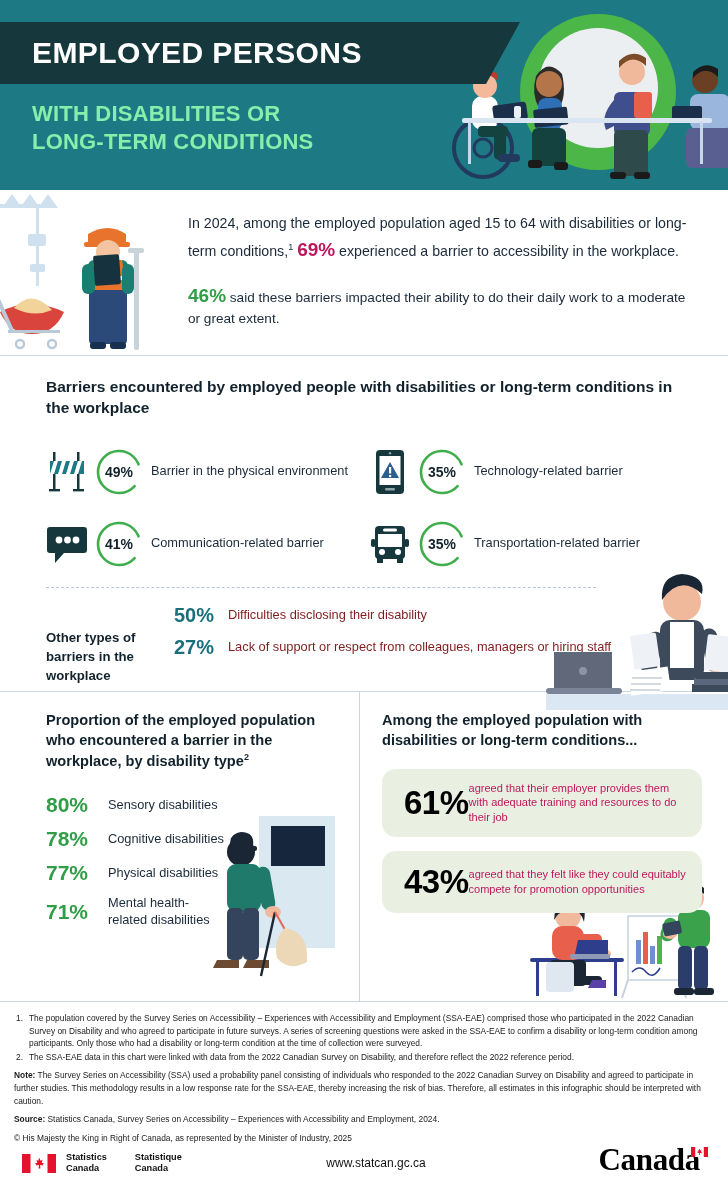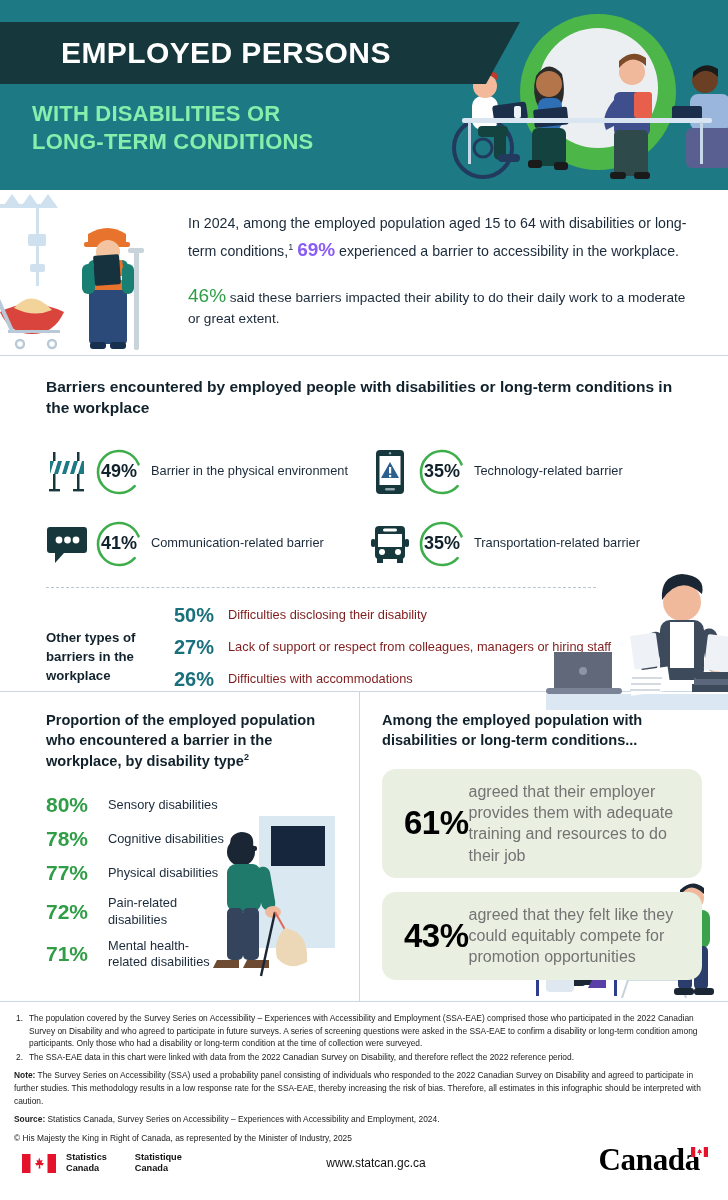--- a/index.html
+++ b/index.html
@@ -18,53 +18,53 @@
   }
   .hdr-art { position:absolute; right:0; top:0; width:300px; height:190px; }
   .hdr-banner {
     position: absolute; left: 0; top: 22px; width: 520px; height: 62px;
     background: #16373c;
     clip-path: polygon(0 0, 100% 0, calc(100% - 34px) 100%, 0 100%);
     display: flex; align-items: center;
   }
   .hdr-title {
     color: #fff; font-weight: bold; font-size: 30px; letter-spacing: .4px;
-    padding-left: 32px; font-family: "Liberation Sans", sans-serif; margin-left: 29px;
+    padding-left: 32px; font-family: "Liberation Sans", sans-serif;
   }
   .hdr-sub {
     position: absolute; left: 32px; top: 100px; color:#86efac;
     font-size: 22px; font-weight: bold; line-height: 1.28; letter-spacing:.2px;
     max-width: 430px;
   }
 
   
   .intro { position: relative; height: 166px; background:#fff; border-bottom:1.5px solid #c9d6e4; }
   .intro-art { position:absolute; left:0; top:0; width:185px; height:164px; }
   .intro-text { position:absolute; left:188px; top:22px; right: 40px; }
   .intro-p1 { font-size: 14.2px; color:#1b2a3a; line-height:1.62; }
-  .intro-p1 .big { font-size: 19px; font-weight: bold; color:#8b5cf6; }
+  .intro-p1 .big { font-size: 19px; font-weight: bold; color:#be185d; }
   .intro-p1 sup { font-size: 9px; }
   .intro-p2 { margin-top: 16px; font-size: 13.6px; color:#1b2a3a; line-height:1.45; }
-  .intro-p2 .big { font-size: 19px; font-weight: normal; color:#2f9e46; }
+  .intro-p2 .big { font-size: 19px; font-weight: bold; color:#2f9e46; }
 
   
   .barriers { position:relative; padding: 16px 12px 0 0; height: 336px; border-bottom:1.5px solid #c9d6e4;}
   .sec-title {
     font-size: 15.5px; font-weight: bold; color:#12222c;
     margin: 4px 40px 0 46px; line-height: 1.38;
   }
   .grid { display:flex; flex-wrap:wrap; margin: 22px 30px 0 40px; }
   .bcell { width: 50%; display:flex; align-items:center; height: 62px; margin-bottom: 10px;}
   .bicon { width: 54px; display:flex; justify-content:center; align-items:center; }
   .ring {
     width: 50px; height: 50px; position: relative; flex: 0 0 50px;
     display:flex; align-items:center; justify-content:center; margin-right: 7px;
   }
   .ring svg { position:absolute; left:0; top:0; }
-  .ring span { font-size: 18px; font-weight: bold; color:#12222c; position:relative; z-index:2;}
+  .ring span { font-size: 14px; font-weight: bold; color:#12222c; position:relative; z-index:2;}
   .blabel { font-size: 12.8px; color:#1b2a3a; line-height:1.32; }
 
   .dashsep { border-top: 1.6px dashed #b9c6d2; margin: 2px 120px 0 46px; }
 
   .other { display:flex; margin: 16px 0 0 46px; position:relative; }
   .other-title { width: 120px; font-size: 13.2px; font-weight:bold; color:#12222c; line-height:1.45; padding-top: 24px;}
   .other-rows { margin-left: 8px; }
   .orow { display:flex; align-items:center; margin-bottom: 9px; }
   .opct { font-size: 20px; font-weight:bold; color:#19707c; width: 54px; }
   .olabel { font-size: 12.8px; color:#7f1d1d; line-height:1.3; }
@@ -80,21 +80,21 @@
   .drow { display:flex; align-items:center; margin-bottom: 10px; }
   .dpct { font-size: 21px; font-weight: bold; color:#2f9e46; width: 62px; }
   .dlabel { font-size: 12.8px; color:#1b2a3a; line-height:1.28; }
   .blind-art { position:absolute; right: 12px; bottom: 8px; width:150px; height:185px; }
 
   .card {
     background: #e9f0e1; border-radius: 14px; margin: 0 26px 0 22px;
     padding: 12px 14px; display:flex; align-items:center; position:relative; z-index:3;
   }
   .card-pct { font-size: 33px; font-weight:bold; color:#000000; width: 98px; letter-spacing:-.5px;margin-left:8px;}
-  .card-txt { font-size: 16px; color:#737373; line-height:1.33; }
+  .card-txt { font-size: 11px; color:#be185d; line-height:1.33; }
   .office-art { position:absolute; right:4px; bottom:0; width: 200px; height:125px; }
 
   
   .notes { padding: 10px 18px 0 14px; font-size: 8.4px; color:#1b1b1b; line-height:1.5; }
   .note-ol { list-style:none; }
   .note-li { display:flex; margin-bottom:1px; }
   .note-num { width: 15px; text-align:right; padding-right:6px; flex:0 0 15px;}
   .note-blk { margin-top: 6px; }
   .note-blk b { font-weight: bold; }
 
@@ -332,24 +332,20 @@
       <div class="other-title">Other types of barriers in the workplace</div>
       <div class="other-rows">
         <div class="orow">
           <div class="opct">50%</div>
           <div class="olabel">Difficulties disclosing their disability</div>
         </div>
         <div class="orow">
           <div class="opct">27%</div>
           <div class="olabel">Lack of support or respect from colleagues, managers or hiring staff</div>
         </div>
-        <div class="orow">
-          <div class="opct">26%</div>
-          <div class="olabel">Difficulties with accommodations</div>
-        </div>
       </div>
       <svg class="other-art" viewBox="0 0 230 150">
         <rect x="14" y="126" width="212" height="16" fill="#dbe8f4"></rect>
 
         <g>
           <circle cx="150" cy="34" r="19" fill="#f0b99b"></circle>
           <path d="M130 32 q18 -26 40 -6 q4 -18 -20 -20 q-22 2 -20 26z" fill="#1b2634"></path>
           <rect x="128" y="52" width="44" height="60" rx="10" fill="#3d4a5c"></rect>
           <rect x="138" y="54" width="24" height="46" fill="#ffffff"></rect>
           <rect x="118" y="62" width="16" height="44" rx="8" fill="#3d4a5c" transform="rotate(14 118 62)"></rect>
@@ -392,24 +388,20 @@
           <div class="dpct">80%</div>
           <div class="dlabel">Sensory disabilities</div>
         </div>
         <div class="drow">
           <div class="dpct">78%</div>
           <div class="dlabel">Cognitive disabilities</div>
         </div>
         <div class="drow">
           <div class="dpct">77%</div>
           <div class="dlabel">Physical disabilities</div>
-        </div>
-        <div class="drow">
-          <div class="dpct">72%</div>
-          <div class="dlabel" style="max-width:100px">Pain-related disabilities</div>
         </div>
         <div class="drow">
           <div class="dpct">71%</div>
           <div class="dlabel" style="max-width:112px">Mental health-related disabilities</div>
         </div>
       </div>
       <svg class="blind-art" viewBox="0 0 150 185">
         <rect x="62" y="8" width="76" height="132" fill="#dae8f2"></rect>
         <rect x="74" y="18" width="54" height="40" fill="#16273d"></rect>
 

